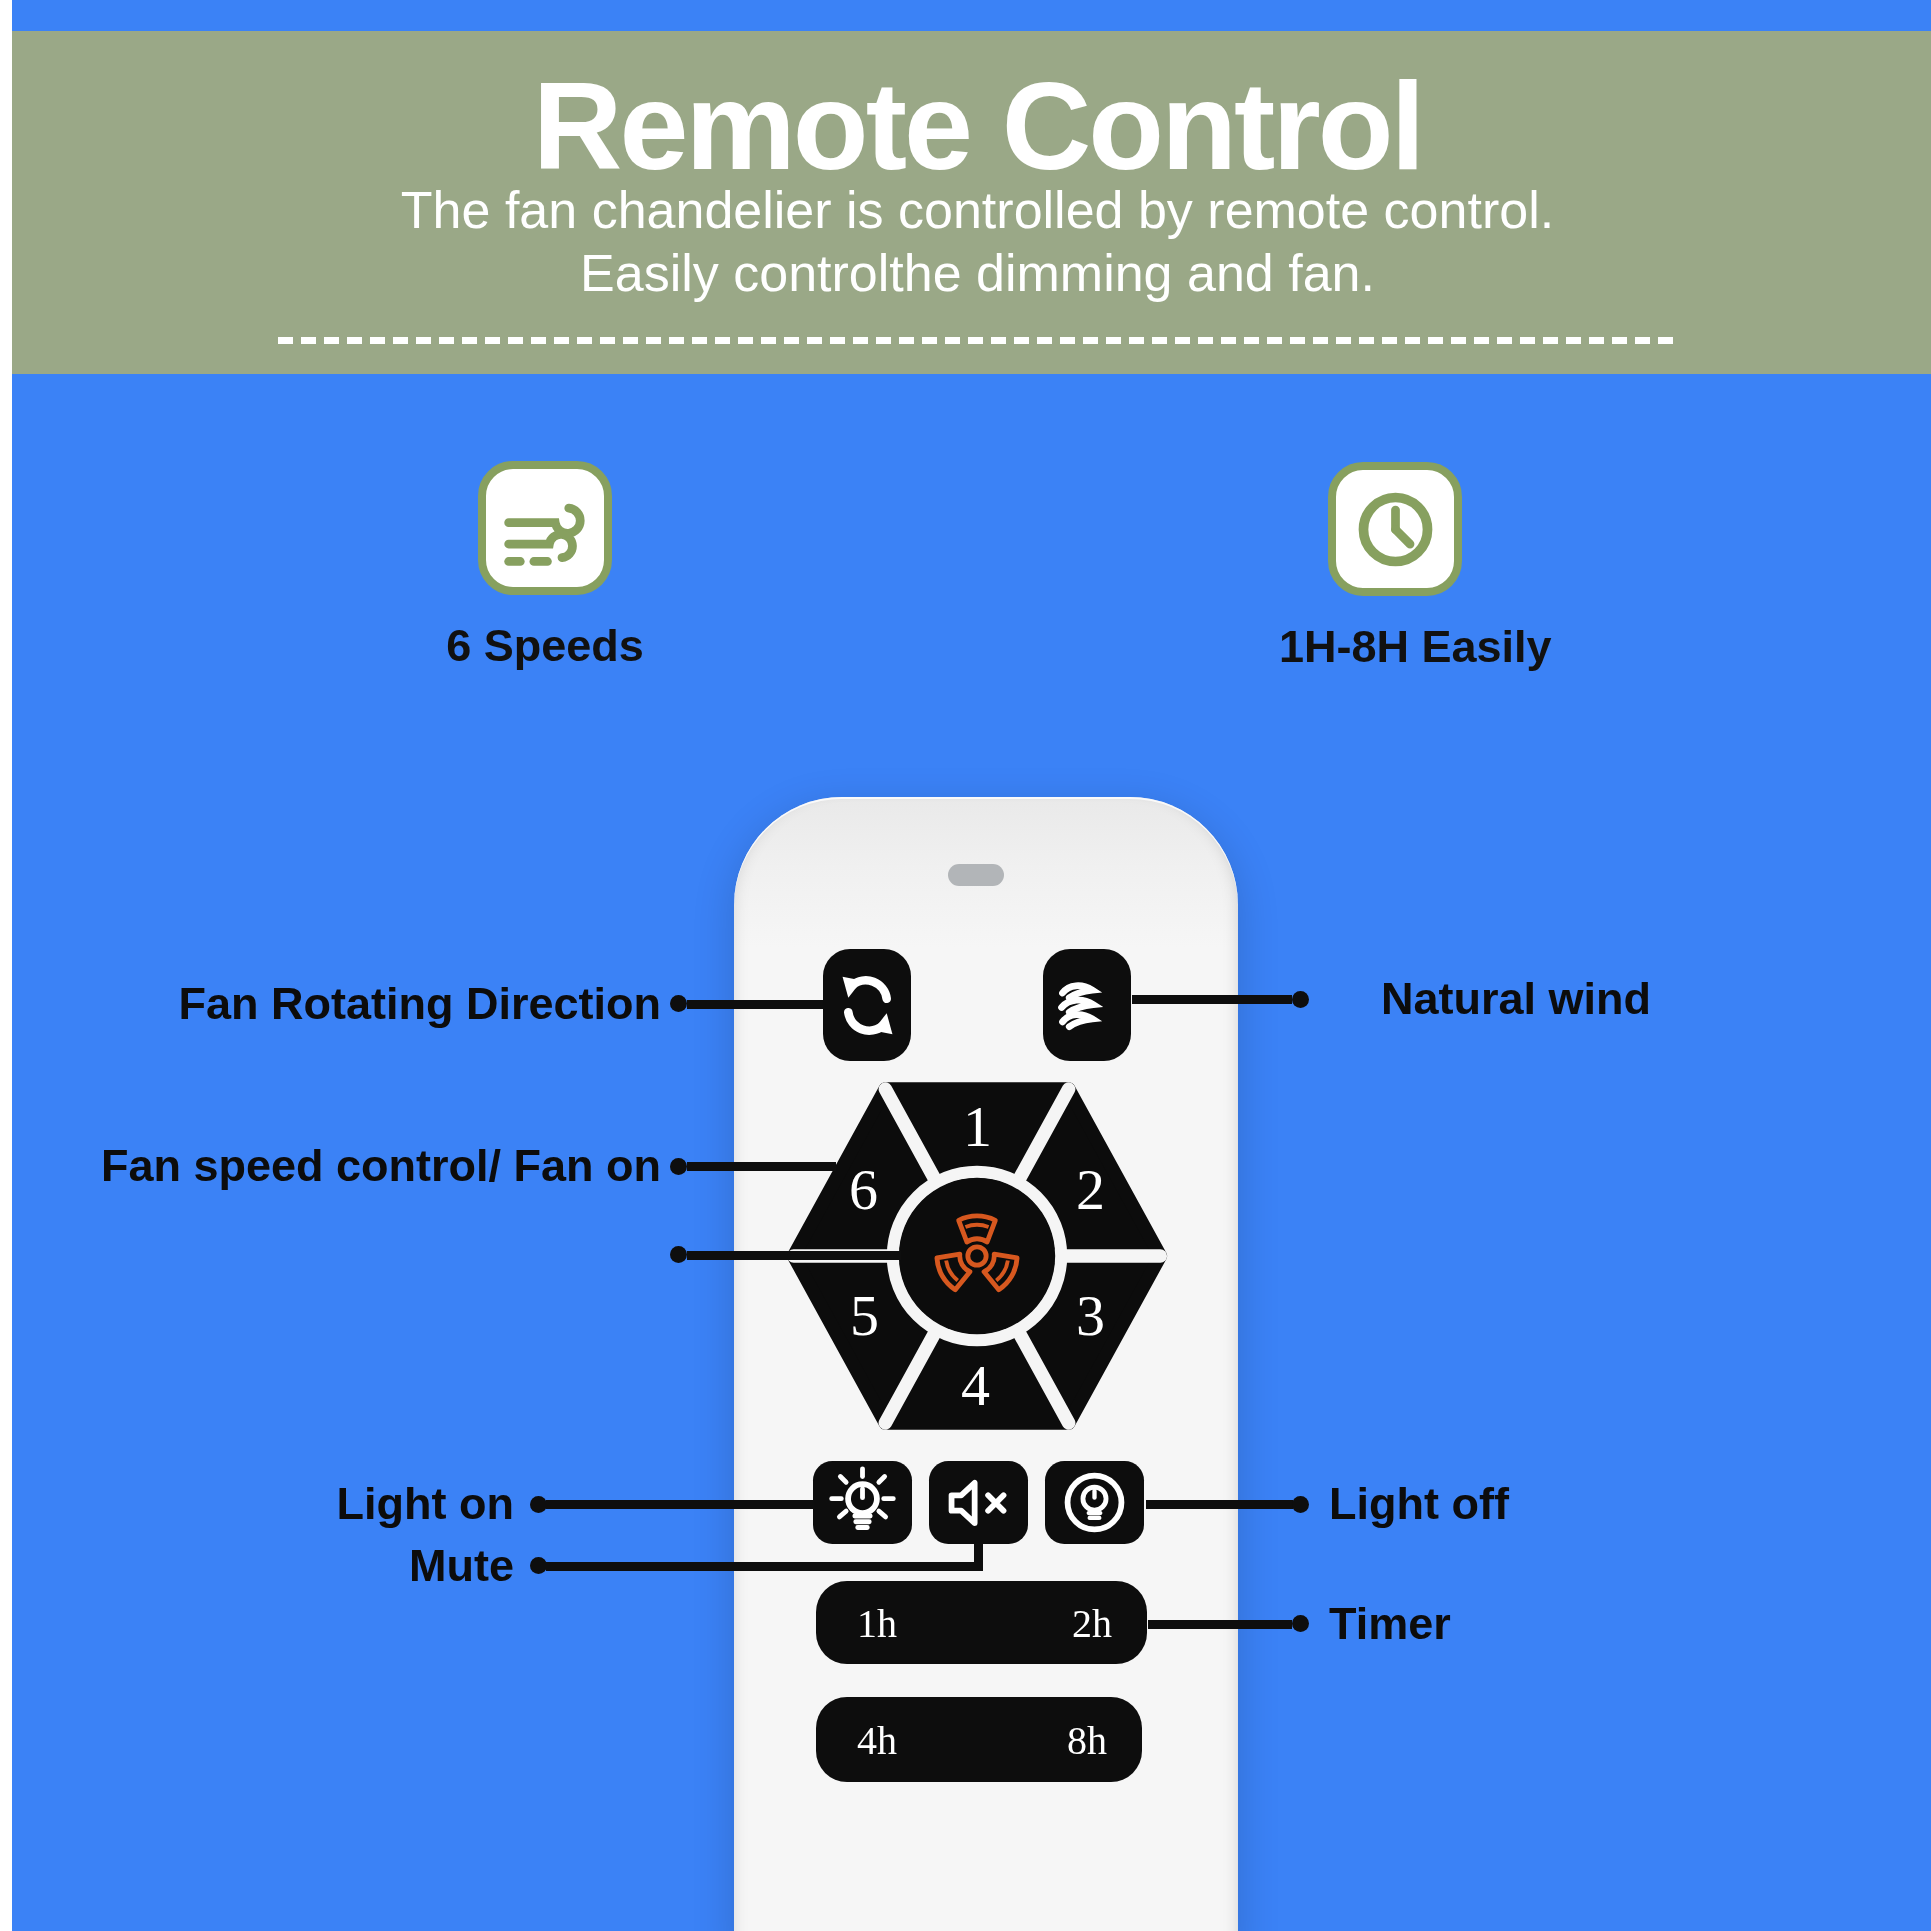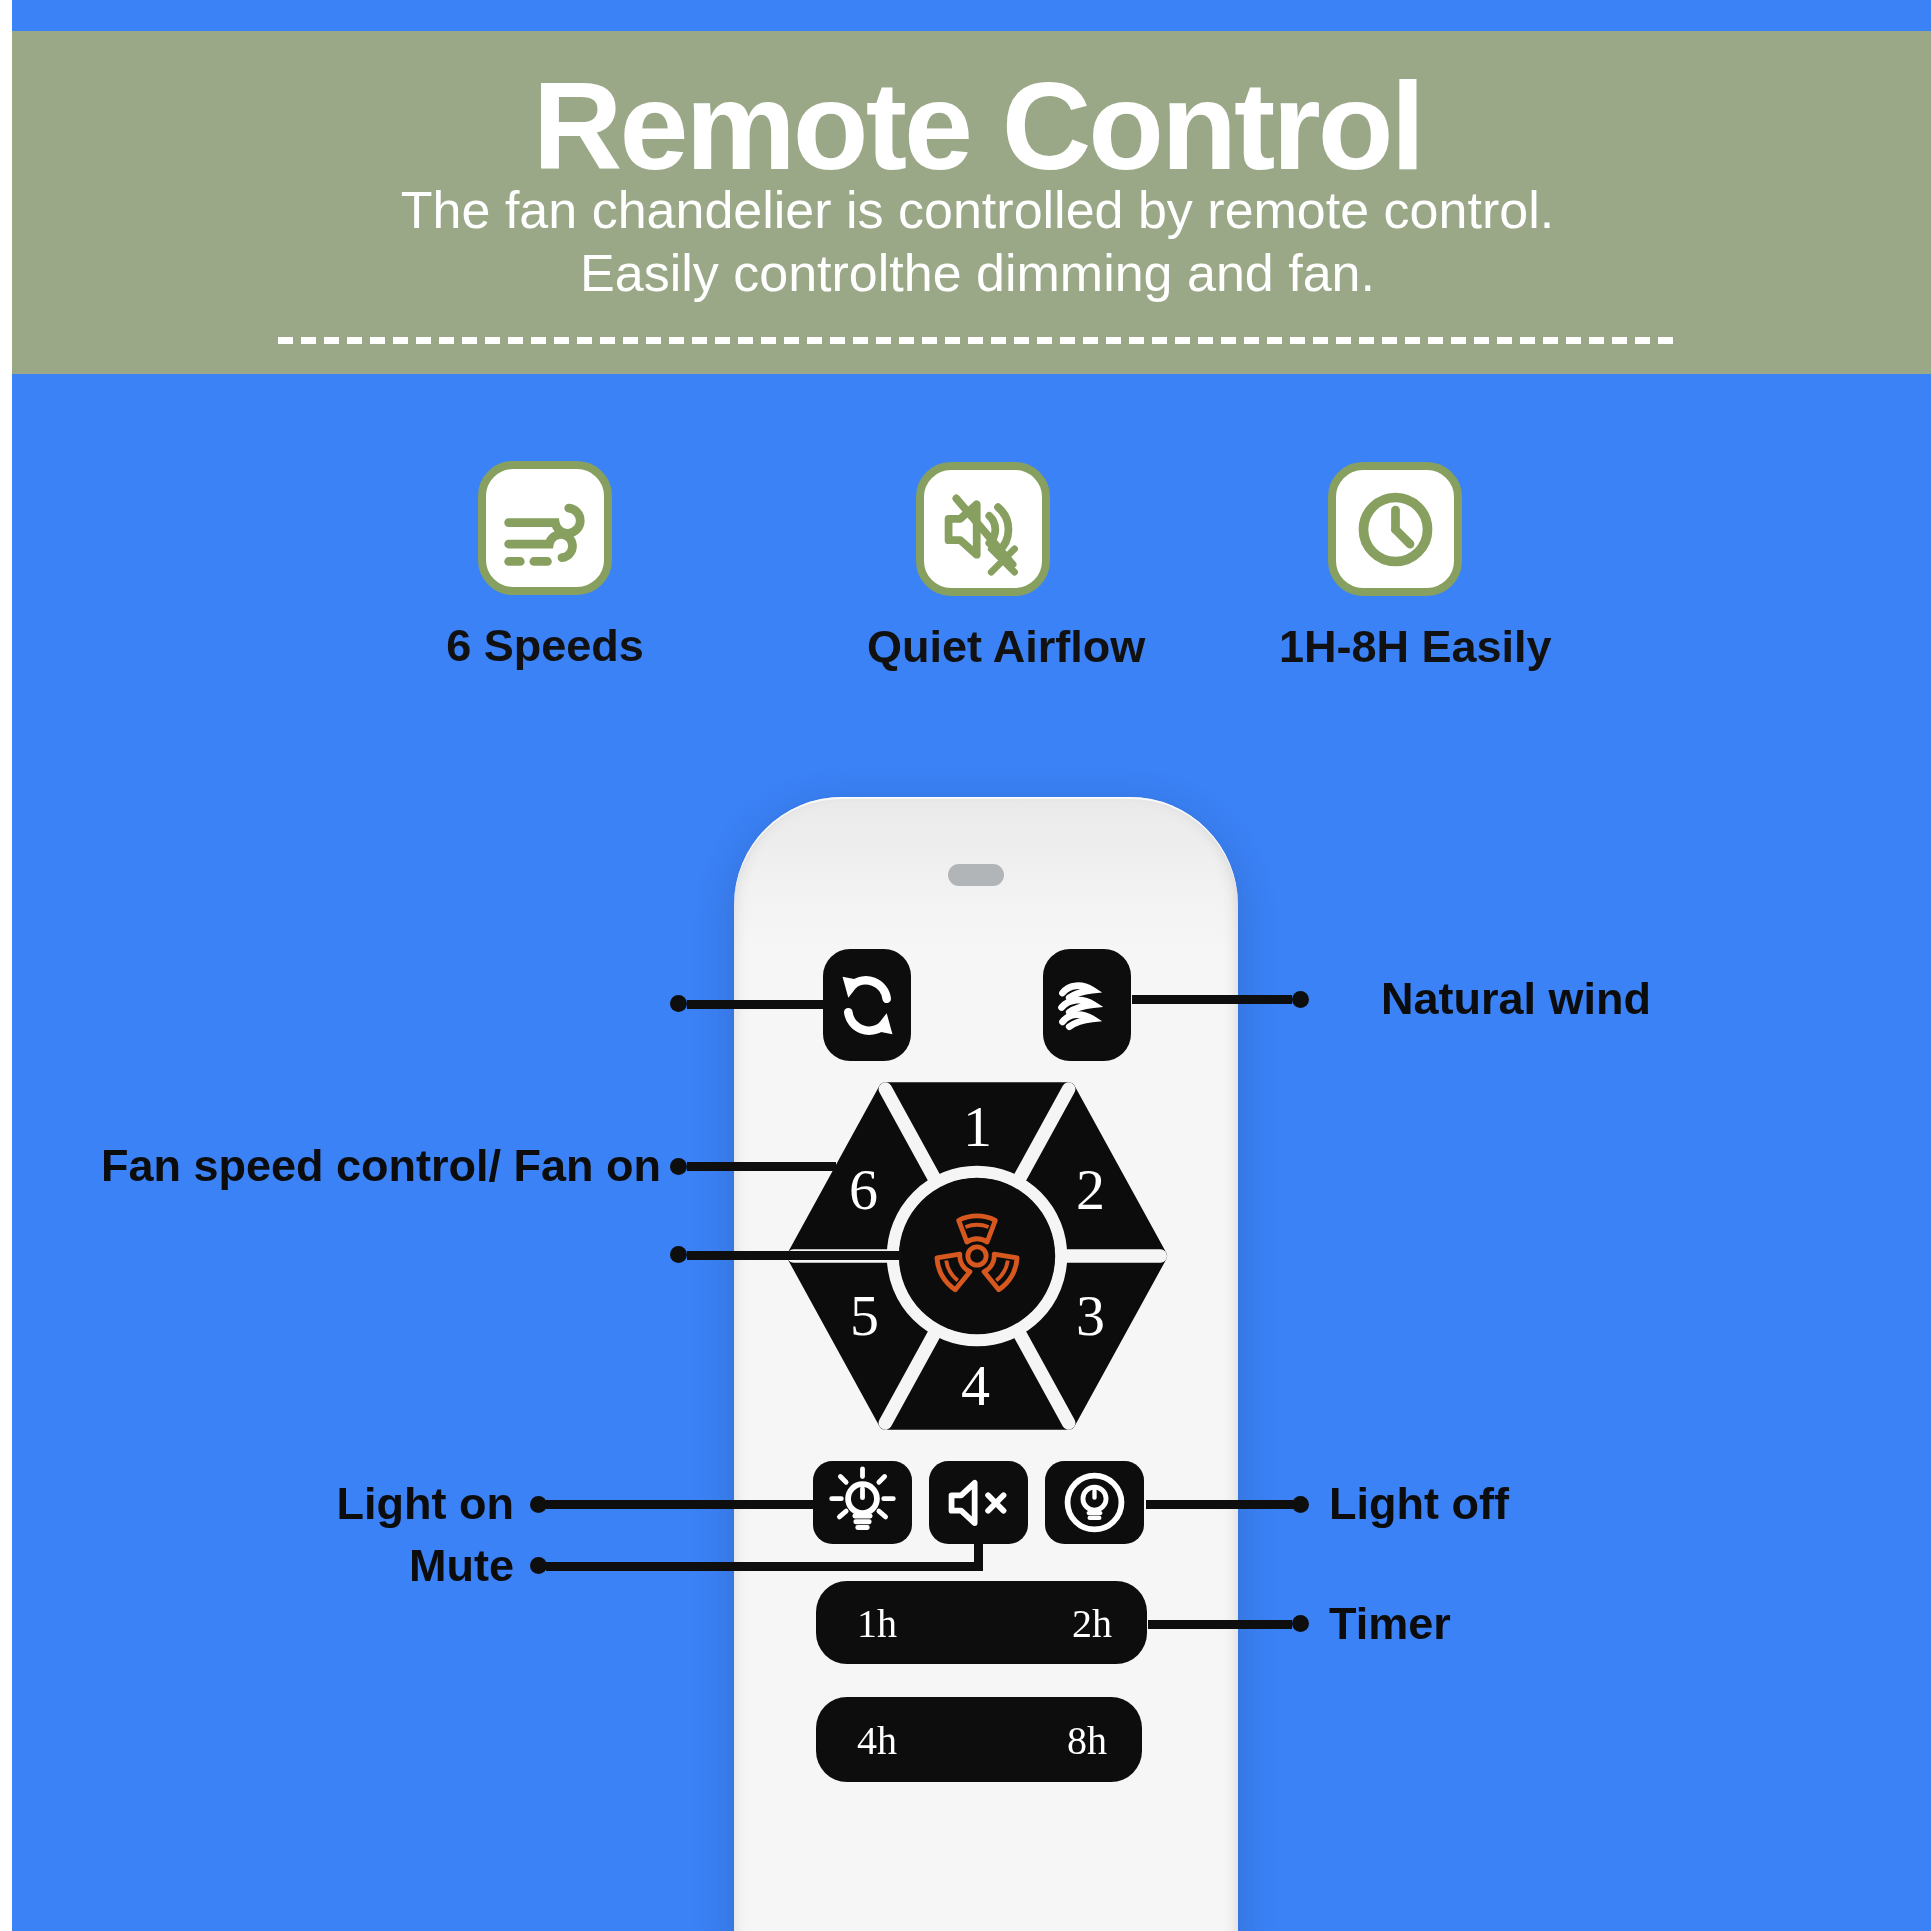--- a/index.html
+++ b/index.html
@@ -74,32 +74,20 @@
       <svg width="97" height="97" viewBox="-50 -50 100 100" fill="none" stroke="#87a05f" stroke-width="9" stroke-linecap="round">
         <path d="M -38,-6 H 10 a 13 13 0 1 0 14,-15"></path>
         <path d="M -38,16 H 4 a 12 12 0 1 1 13,14"></path>
         <path d="M -38,34 h 12"></path>
         <path d="M -12,34 h 14"></path>
       </svg>
     </div>
     <div class="flabel">6 Speeds</div>
   </div>
 
-  <div class="feature feat2">
-    <div class="fbox">
-      <svg width="97" height="97" viewBox="-50 -50 100 100" fill="none" stroke="#87a05f" stroke-width="8" stroke-linejoin="round">
-        <path d="M -36,-11 h 12 l 17,-15 v 52 l -17,-15 h -12 z"></path>
-        <path d="M 6,-14 a 19 19 0 0 1 0,28" stroke-linecap="round"></path>
-        <path d="M 15,-23 a 30 30 0 0 1 0,46" stroke-linecap="round"></path>
-        <path d="M -28,-32 L 30,36" stroke-linecap="round"></path>
-        <path d="M 8,20 L 32,44 M 32,20 L 8,44" stroke-width="7" stroke-linecap="round"></path>
-      </svg>
-    </div>
-    <div class="flabel">Quiet Airflow</div>
-  </div>
 
   <div class="feature feat3">
     <div class="fbox">
       <svg width="97" height="97" viewBox="-50 -50 100 100" fill="none" stroke="#87a05f" stroke-linecap="round">
         <circle cx="0" cy="0" r="33" stroke-width="10"></circle>
         <path d="M 0,0 V -20" stroke-width="9"></path>
         <path d="M 0,0 L 15,15" stroke-width="9"></path>
       </svg>
     </div>
     <div class="flabel">1H-8H Easily</div>
@@ -202,20 +190,21 @@
 
   <div class="pill pill1">
     <span class="t tl">1h</span>
     <span class="t tr">2h</span>
   </div>
   <div class="pill pill2">
     <span class="t tl">4h</span>
     <span class="t tr">8h</span>
   </div>
 
+  <div class="lab r" style="left:0px;top:977px;width:649px;">Fan Rotating Direction</div>
   <div class="dot" style="left:658px;top:995px;"></div>
   <div class="line" style="left:675px;top:1000px;width:136px;"></div>
 
   <div class="lab r" style="left:0px;top:1139px;width:649px;">Fan speed control/ Fan on</div>
   <div class="dot" style="left:658px;top:1158px;"></div>
   <div class="line" style="left:675px;top:1162px;width:149px;"></div>
 
   <div class="dot" style="left:658px;top:1246px;"></div>
   <div class="line" style="left:675px;top:1251px;width:214px;"></div>
 

